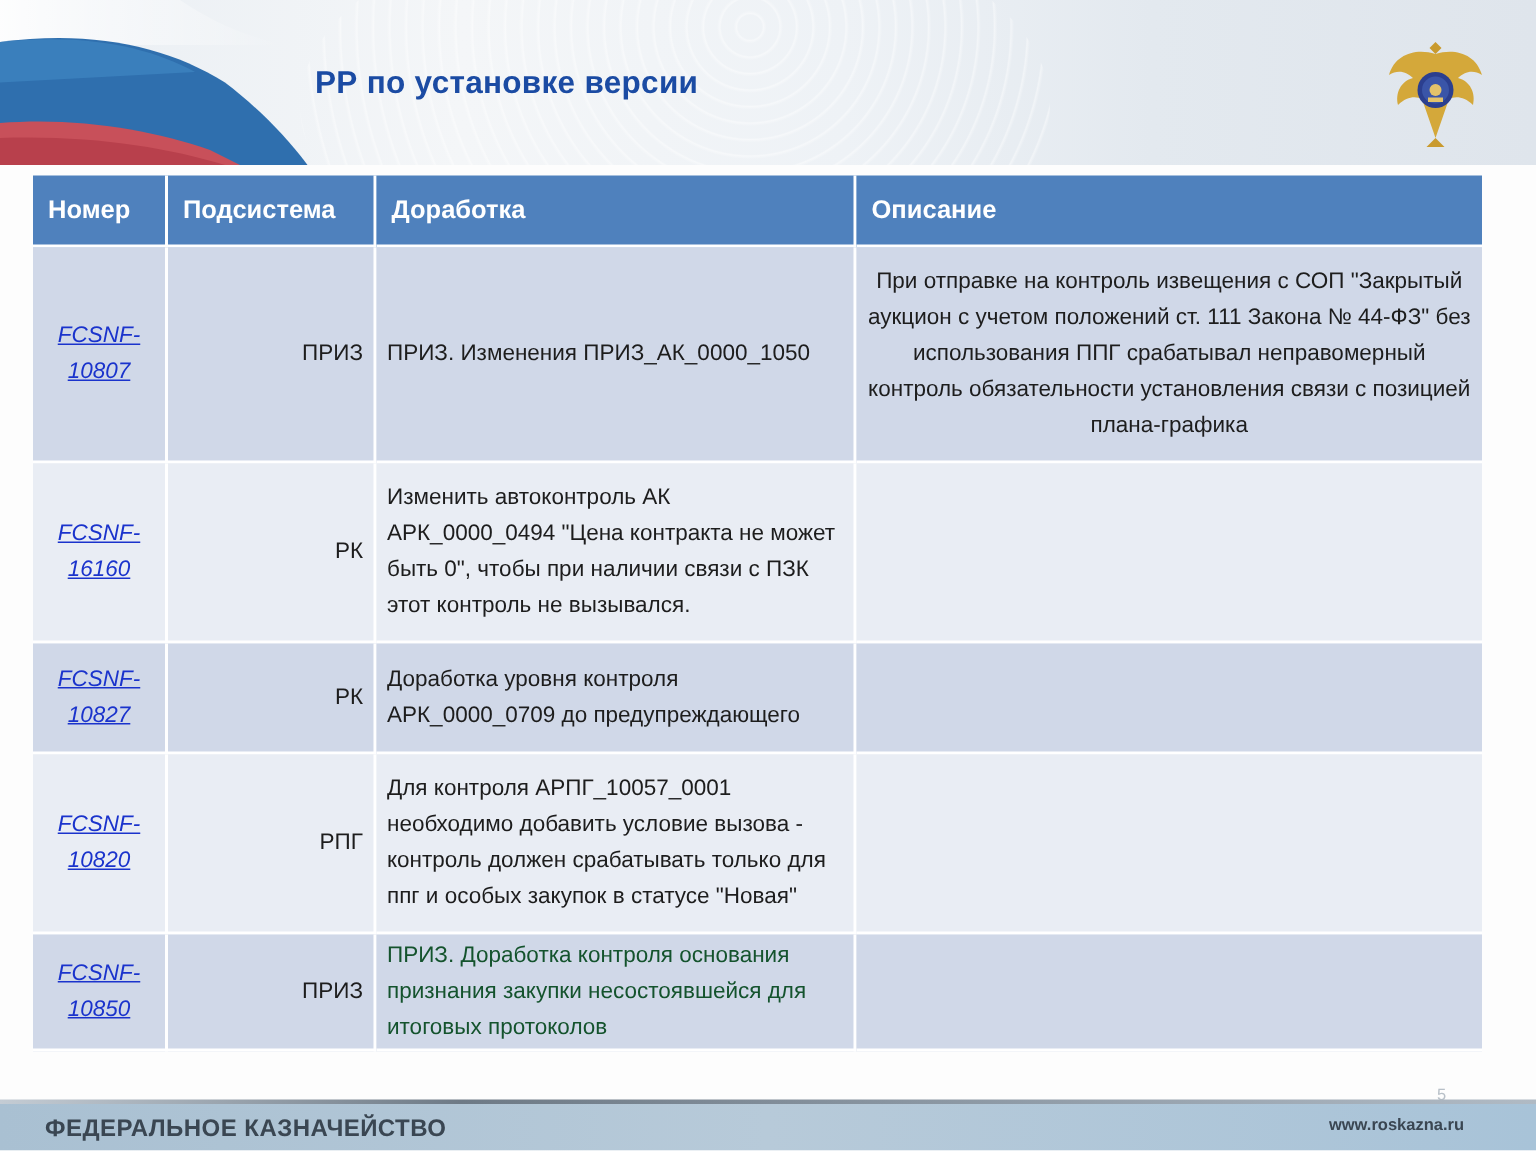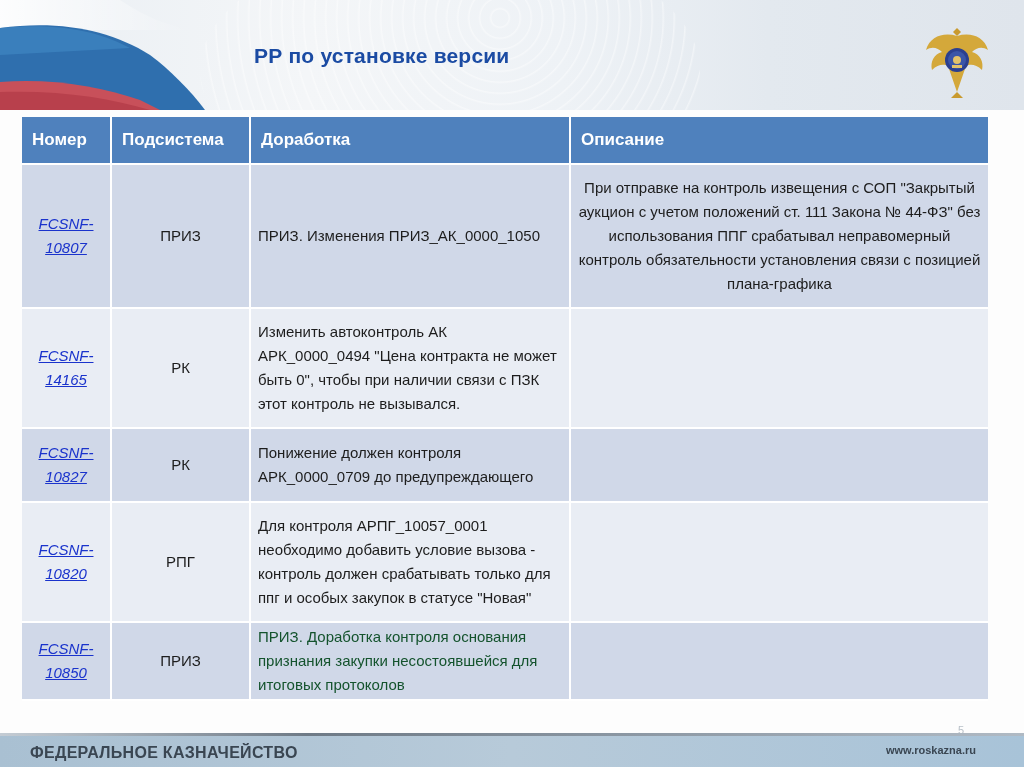--- a/index.html
+++ b/index.html
@@ -16,41 +16,40 @@
     position: absolute; left: 200px; top: -60px; width: 500px; height: 260px;
     border-radius: 50%;
     background: repeating-radial-gradient(circle at 60% 30%, rgba(255,255,255,0) 0px, rgba(255,255,255,0) 8px, rgba(255,255,255,0.55) 9px, rgba(255,255,255,0) 11px);
     opacity: 0.8;
   }
   .flag { position: absolute; left: 0; top: 0; width: 230px; height: 110px; }
   .banner-title {
     position: absolute; left: 210px; top: 44px;
     font-size: 21px; font-weight: bold; color: #1b4ba3;
     letter-spacing: 0.2px;
-    margin-left: 44px;
   }
   .emblem { position: absolute; left: 922px; top: 22px; width: 70px; height: 76px; }
 
   
   .tbl {
     position: absolute; left: 22px; top: 117px; width: 966px;
     border-collapse: separate; border-spacing: 0;
     font-size: 15px; color: #1d1d1d;
   }
   .tbl th, .tbl td { border-right: 2px solid #ffffff; border-bottom: 2px solid #ffffff; vertical-align: middle; }
   .tbl th:last-child, .tbl td:last-child { border-right: none; }
   .tbl th {
     background: #4f81bd; color: #ffffff; font-weight: bold; font-size: 17px;
     height: 40px; text-align: left; padding: 13px 10px;
   }
   .tbl tr.odd td { background: #d0d8e8; }
   .tbl tr.even td { background: #e9edf4; }
   .tbl td { padding: 2px 7px; line-height: 24px; }
   .c-num { width: 90px; text-align: center; }
-  .c-sub { width: 139px; text-align: center; }
+  .c-sub { width: 139px; text-align: right; }
   .c-dor { width: 320px; text-align: left; }
   .c-desc { width: 417px; text-align: center; }
   .tbl th.c-num, .tbl th.c-sub { text-align: left; }
   .link { color: #1a33cc; text-decoration: underline; cursor: pointer; font-style: italic; }
   .muted { color: #14532d; }
 
   
   .page-num { position: absolute; left: 958px; top: 724px; font-size: 11px; color: #b8c0c8; }
   .footer-line {
     position: absolute; left: 0; top: 733px; width: 1024px; height: 3px;
@@ -111,32 +110,32 @@
     <tr class="odd" style="height:144px">
       <td class="c-num">
         <a class="link"><span>FCSNF-</span><br><span>10807</span></a>
       </td>
       <td class="c-sub">ПРИЗ</td>
       <td class="c-dor">ПРИЗ. Изменения ПРИЗ_АК_0000_1050</td>
       <td class="c-desc">При отправке на контроль извещения с СОП "Закрытый аукцион с учетом положений ст. 111 Закона № 44-ФЗ" без использования ППГ срабатывал неправомерный контроль обязательности установления связи с позицией плана-графика</td>
     </tr>
     <tr class="even" style="height:120px">
       <td class="c-num">
-        <a class="link"><span>FCSNF-</span><br><span>14165</span></a>
+        <a class="link"><span>FCSNF-</span><br><span>16160</span></a>
       </td>
       <td class="c-sub">РК</td>
       <td class="c-dor">Изменить автоконтроль АК АРК_0000_0494 "Цена контракта не может быть 0", чтобы при наличии связи с ПЗК этот контроль не вызывался.</td>
       <td class="c-desc"></td>
     </tr>
     <tr class="odd" style="height:74px">
       <td class="c-num">
         <a class="link"><span>FCSNF-</span><br><span>10827</span></a>
       </td>
       <td class="c-sub">РК</td>
-      <td class="c-dor">Понижение должен контроля АРК_0000_0709 до предупреждающего</td>
+      <td class="c-dor">Доработка уровня контроля АРК_0000_0709 до предупреждающего</td>
       <td class="c-desc"></td>
     </tr>
     <tr class="even" style="height:120px">
       <td class="c-num">
         <a class="link"><span>FCSNF-</span><br><span>10820</span></a>
       </td>
       <td class="c-sub">РПГ</td>
       <td class="c-dor">Для контроля АРПГ_10057_0001 необходимо добавить условие вызова - контроль должен срабатывать только для ппг и особых закупок в статусе "Новая"</td>
       <td class="c-desc"></td>
     </tr>

